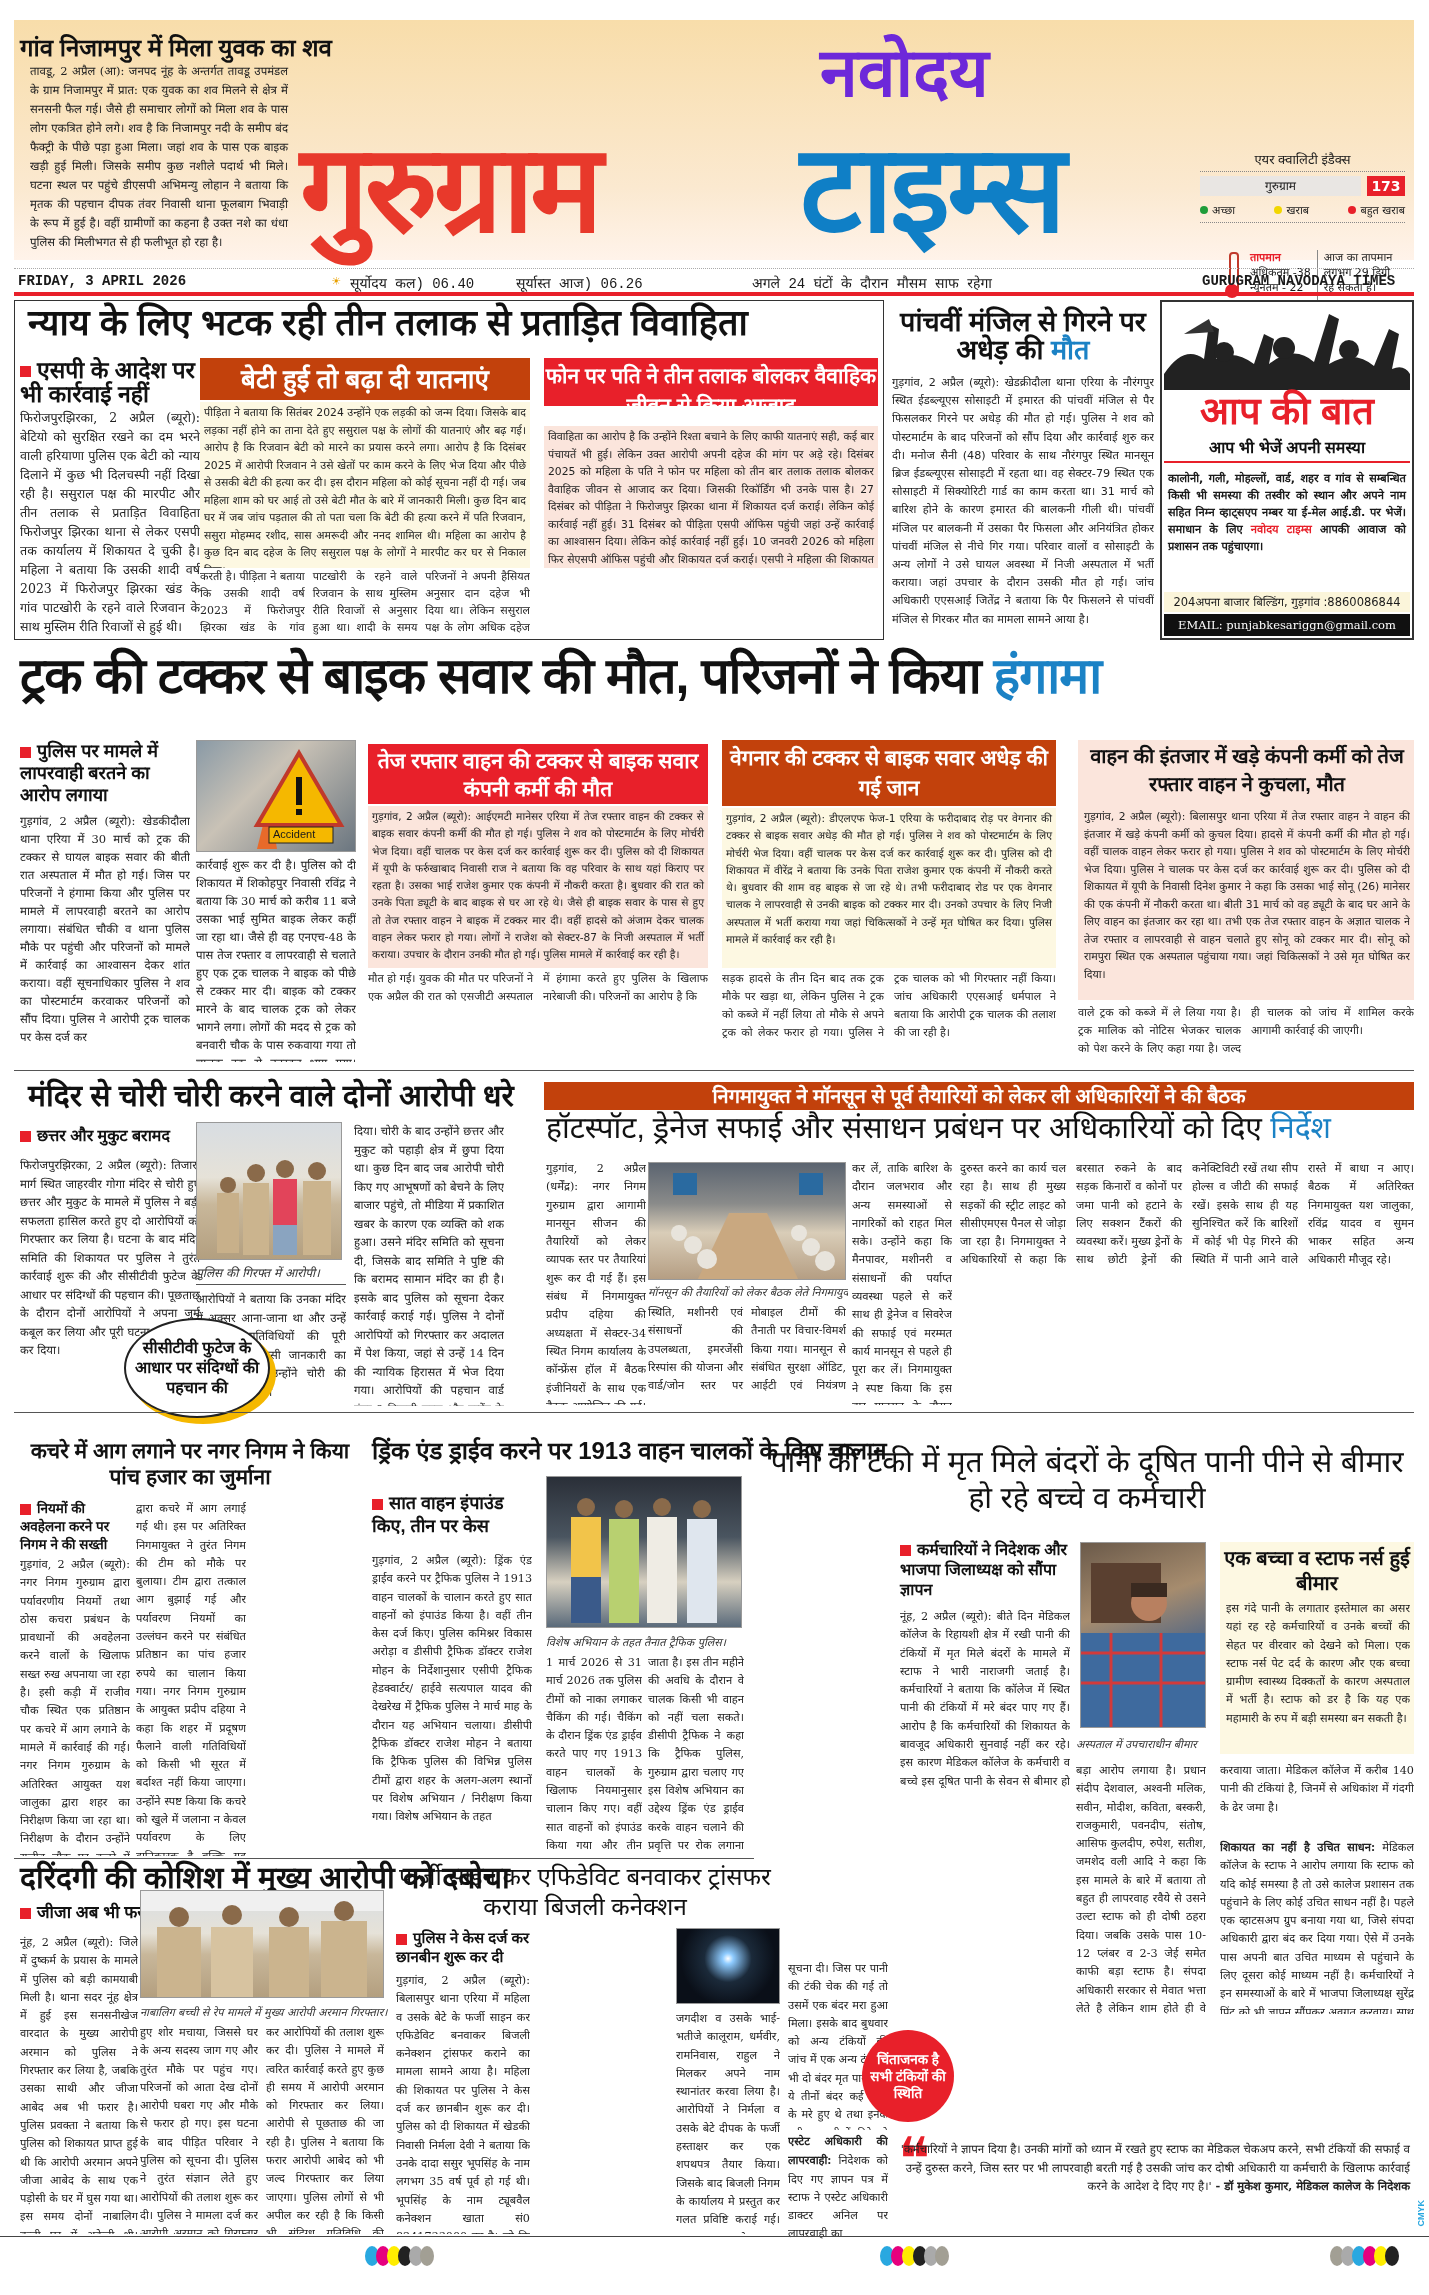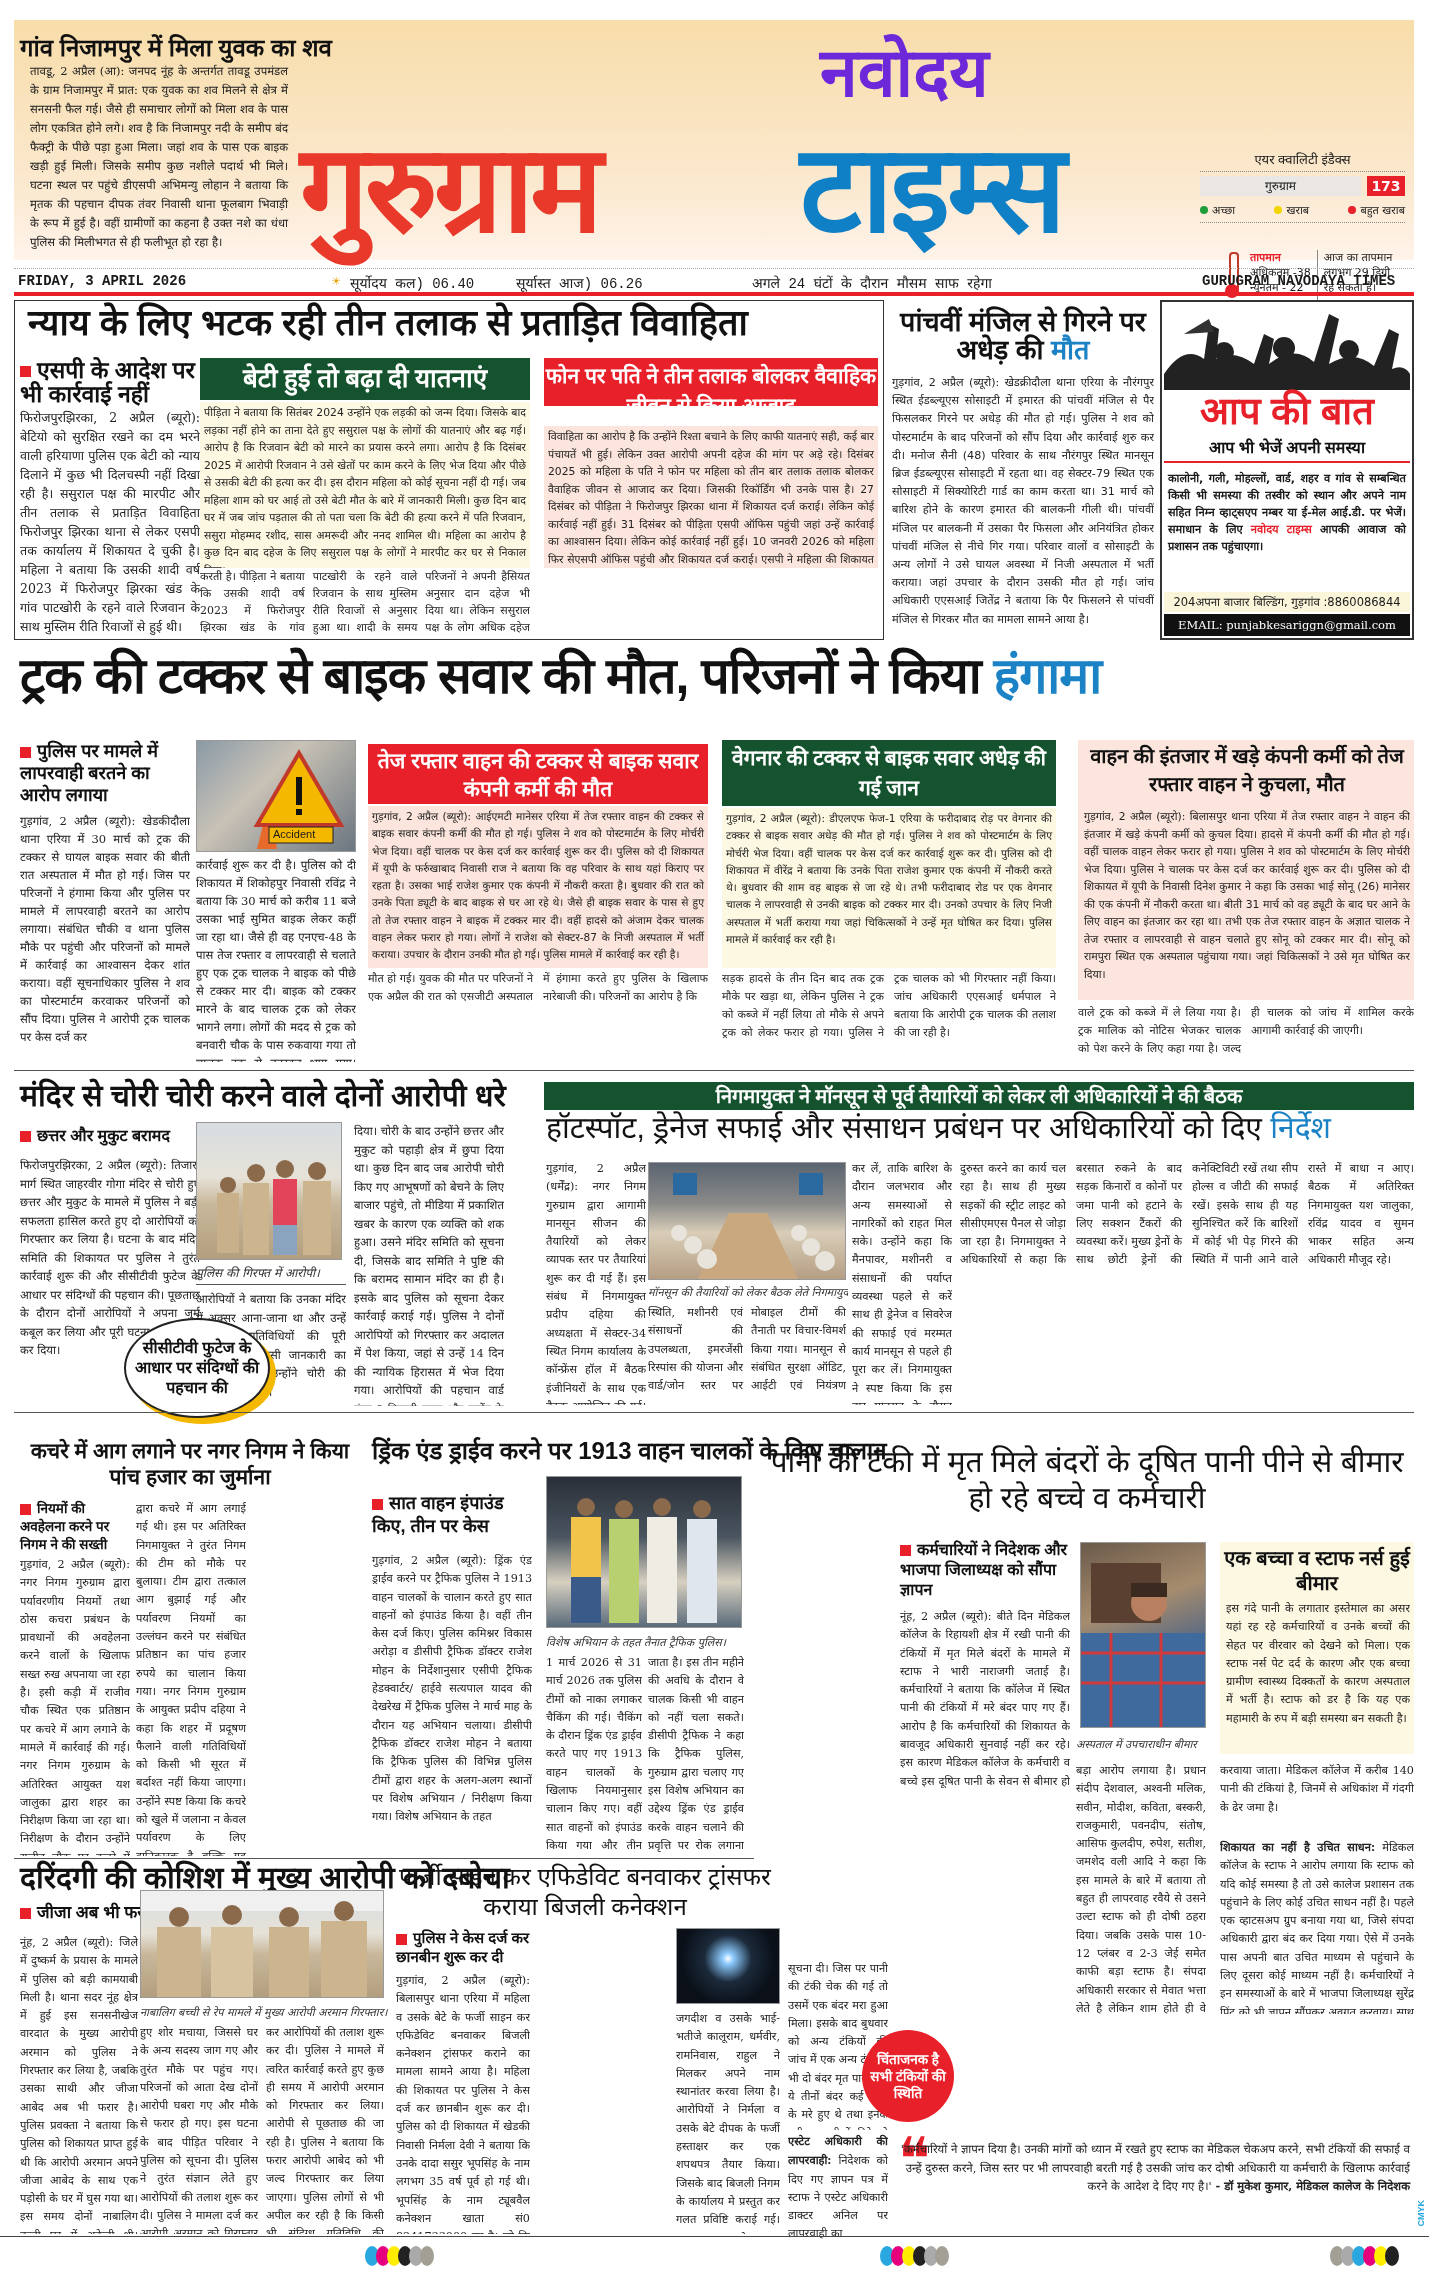--- a/index.html
+++ b/index.html
@@ -34,21 +34,21 @@
   #temp .thermo::before { content: ""; position: absolute; left: 9px; top: 2px; width: 6px; height: 36px; border: 2px solid #c0392b; border-radius: 4px; }
   #temp .thermo::after { content: ""; position: absolute; left: 5px; top: 34px; width: 14px; height: 14px; border-radius: 50%; background: #e8202a; }
   #temp .t-label { color: #e8202a; font-weight: bold; }
 
   #dateline { left: 14px; top: 268px; width: 1400px; height: 22px; border-top: 1px dotted #aaa; font-family: Liberation Mono, monospace; font-size: 14px; font-weight: bold; }
   #dateline span { position: absolute; top: 4px; }
   #red-rule { left: 14px; top: 292px; width: 1400px; height: 4px; background: #e8202a; }
 
   
   .box { border: 1px solid #333; }
-  .bluehead { background: #14532d; color: #fff; font-family: Liberation Serif, serif; font-weight: bold; text-align: center; }
+  .bluehead { background: #c2410c; color: #fff; font-family: Liberation Sans, sans-serif; font-weight: bold; text-align: center; }
   .redhead { background: #e8202a; color: #fff; font-family: "Liberation Sans", sans-serif; font-weight: bold; text-align: center; }
   .tinted-y { background: #fdf8e2; }
   .tinted-p { background: #fbe5dc; }
   .rule-h { height: 1px; background: #555; }
 
   .photo-ph { background: linear-gradient(135deg, #8a9aa6, #c9c2b6 40%, #6b7680); }
   .photo-dark { background: radial-gradient(circle at 50% 40%, #fff 0, #8ecbff 8%, #1b2a3a 35%, #0a0f18 70%); }
   .photo-police { background: linear-gradient(180deg, #d8dde2 0%, #e6e2d8 40%, #c8b79a 60%, #b39f7f 100%); }
   .photo-meeting { background: linear-gradient(180deg, #5b6470 0%, #8a8b8a 35%, #d9cdb8 60%, #b59e83 100%); }
   .photo-night { background: linear-gradient(180deg, #2a2f38 0%, #4a5560 40%, #d7d0c0 70%, #5a6a7a 100%); }
@@ -168,21 +168,21 @@
 <div class="abs tinted-y sans-text" style="left:722px;top:808px;width:334px;height:160px;overflow:hidden;padding:2px 4px;font-size:10.6px;line-height:17.3px;">गुड़गांव, 2 अप्रैल (ब्यूरो): डीएलएफ फेज-1 एरिया के फरीदाबाद रोड़ पर वेगनार की टक्कर से बाइक सवार अधेड़ की मौत हो गई। पुलिस ने शव को पोस्टमार्टम के लिए मोर्चरी भेज दिया। वहीं चालक पर केस दर्ज कर कार्रवाई शुरू कर दी। पुलिस को दी शिकायत में वीरेंद्र ने बताया कि उनके पिता राजेश कुमार एक कंपनी में नौकरी करते थे। बुधवार की शाम वह बाइक से जा रहे थे। तभी फरीदाबाद रोड पर एक वेगनार चालक ने लापरवाही से उनकी बाइक को टक्कर मार दी। उनको उपचार के लिए निजी अस्पताल में भर्ती कराया गया जहां चिकित्सकों ने उन्हें मृत घोषित कर दिया। पुलिस मामले में कार्रवाई कर रही है।</div>
 <div class="abs body-text" style="left:722px;top:970px;width:334px;height:92px;overflow:hidden;font-size:11px;line-height:18px;column-count:2;column-gap:10px;">सड़क हादसे के तीन दिन बाद तक ट्रक मौके पर खड़ा था, लेकिन पुलिस ने ट्रक को कब्जे में नहीं लिया तो मौके से अपने ट्रक को लेकर फरार हो गया। पुलिस ने ट्रक चालक को भी गिरफ्तार नहीं किया। जांच अधिकारी एएसआई धर्मपाल ने बताया कि आरोपी ट्रक चालक की तलाश की जा रही है।</div>
 
 <div class="abs tinted-p" style="left:1078px;top:740px;width:336px;height:260px;"></div>
 <div class="abs head" style="left:1082px;top:742px;width:330px;font-size:20px;line-height:28px;text-align:center;">वाहन की इंतजार में खड़े कंपनी कर्मी को तेज रफ्तार वाहन ने कुचला, मौत</div>
 <div class="abs sans-text" style="left:1084px;top:808px;width:326px;height:190px;overflow:hidden;font-size:10.8px;line-height:17.5px;">गुड़गांव, 2 अप्रैल (ब्यूरो): बिलासपुर थाना एरिया में तेज रफ्तार वाहन ने वाहन की इंतजार में खड़े कंपनी कर्मी को कुचल दिया। हादसे में कंपनी कर्मी की मौत हो गई। वहीं चालक वाहन लेकर फरार हो गया। पुलिस ने शव को पोस्टमार्टम के लिए मोर्चरी भेज दिया। पुलिस ने चालक पर केस दर्ज कर कार्रवाई शुरू कर दी। पुलिस को दी शिकायत में यूपी के निवासी दिनेश कुमार ने कहा कि उसका भाई सोनू (26) मानेसर की एक कंपनी में नौकरी करता था। बीती 31 मार्च को वह ड्यूटी के बाद घर आने के लिए वाहन का इंतजार कर रहा था। तभी एक तेज रफ्तार वाहन के अज्ञात चालक ने तेज रफ्तार व लापरवाही से वाहन चलाते हुए सोनू को टक्कर मार दी। सोनू को रामपुरा स्थित एक अस्पताल पहुंचाया गया। जहां चिकित्सकों ने उसे मृत घोषित कर दिया।</div>
 <div class="abs body-text" style="left:1078px;top:1004px;width:336px;height:58px;overflow:hidden;font-size:11px;line-height:18px;column-count:2;column-gap:10px;">वाले ट्रक को कब्जे में ले लिया गया है। ट्रक मालिक को नोटिस भेजकर चालक को पेश करने के लिए कहा गया है। जल्द ही चालक को जांच में शामिल करके आगामी कार्रवाई की जाएगी।</div>
 
 <div class="abs rule-h" style="left:14px;top:1070px;width:1400px;"></div>
 
-<div class="abs head" style="left:20px;top:1080px;font-size:30px;white-space:nowrap;">मंदिर से चोरी चोरी करने वाले दोनों आरोपी धरे</div>
+<div class="abs head" style="left:28px;top:1080px;font-size:30px;white-space:nowrap;">मंदिर से चोरी चोरी करने वाले दोनों आरोपी धरे</div>
 <div class="abs head bullet" style="left:20px;top:1128px;width:180px;font-size:16px;">छत्तर और मुकुट बरामद</div>
 <div class="abs body-text" style="left:20px;top:1156px;width:180px;height:250px;overflow:hidden;font-size:11.5px;line-height:18.5px;">फिरोजपुरझिरका, 2 अप्रैल (ब्यूरो): तिजारा मार्ग स्थित जाहरवीर गोगा मंदिर से चोरी हुए छत्तर और मुकुट के मामले में पुलिस ने बड़ी सफलता हासिल करते हुए दो आरोपियों को गिरफ्तार कर लिया है। घटना के बाद मंदिर समिति की शिकायत पर पुलिस ने तुरंत कार्रवाई शुरू की और सीसीटीवी फुटेज के आधार पर संदिग्धों की पहचान की। पूछताछ के दौरान दोनों आरोपियों ने अपना जुर्म कबूल कर लिया और पूरी घटना का खुलासा कर दिया।</div>
 <div class="abs photo photo-police" style="left:196px;top:1122px;width:146px;height:138px;">
   <svg width="146" height="138" viewBox="0 0 146 138">
     <rect x="20" y="70" width="22" height="60" fill="#c8b08a"></rect>
       <circle cx="31" cy="62" r="8" fill="#8a6a4a"></circle>
     <rect x="46" y="60" width="26" height="72" fill="#cbb48e"></rect>
       <circle cx="59" cy="50" r="9" fill="#8a6a4a"></circle>
     <rect x="76" y="56" width="24" height="46" fill="#e2445a"></rect>
       <rect x="76" y="102" width="24" height="30" fill="#8aa4c0"></rect>

